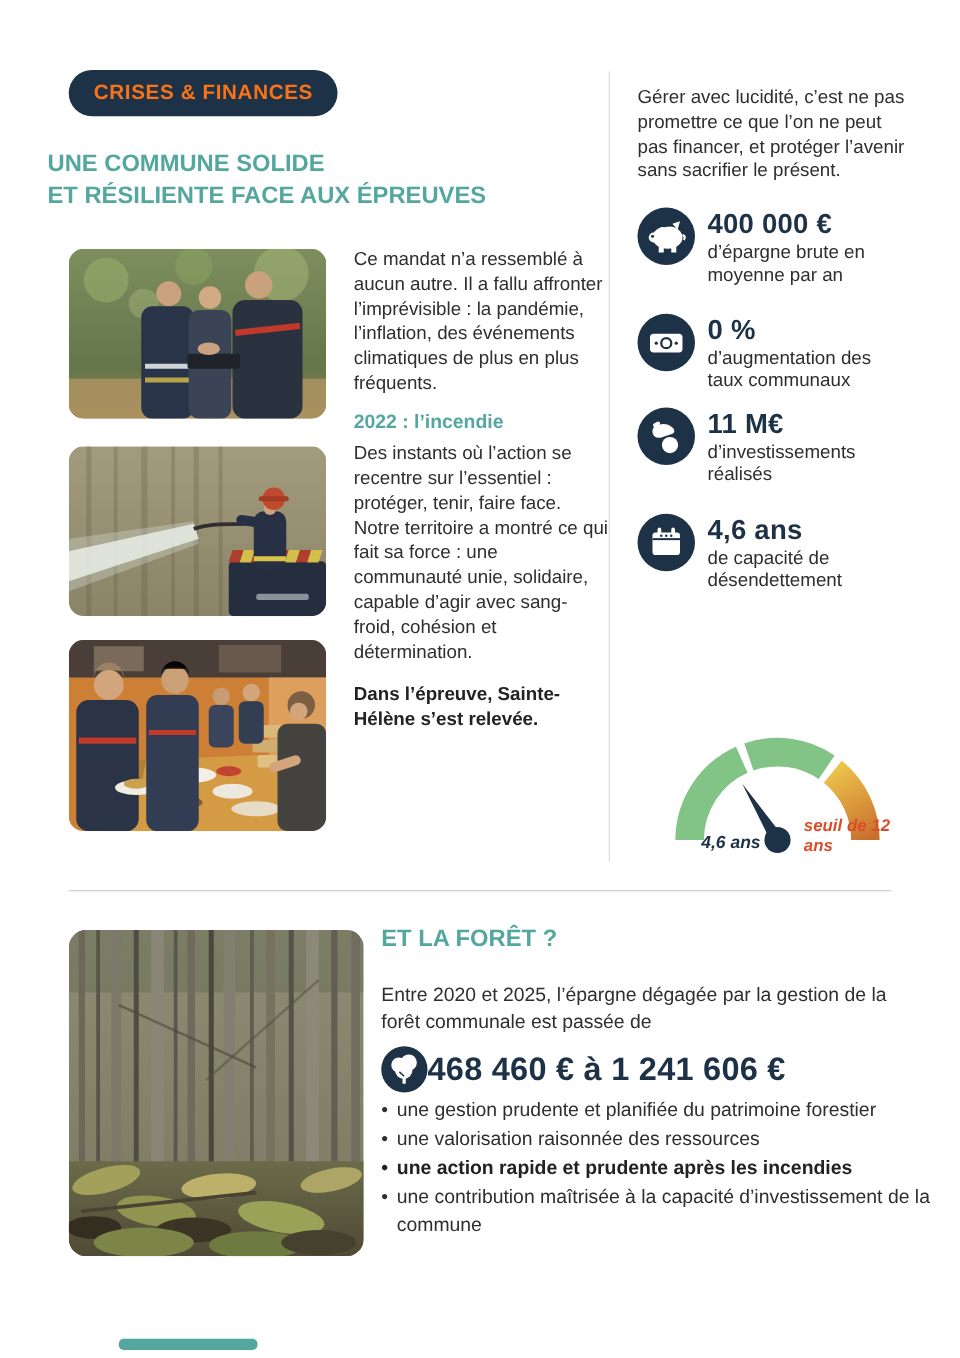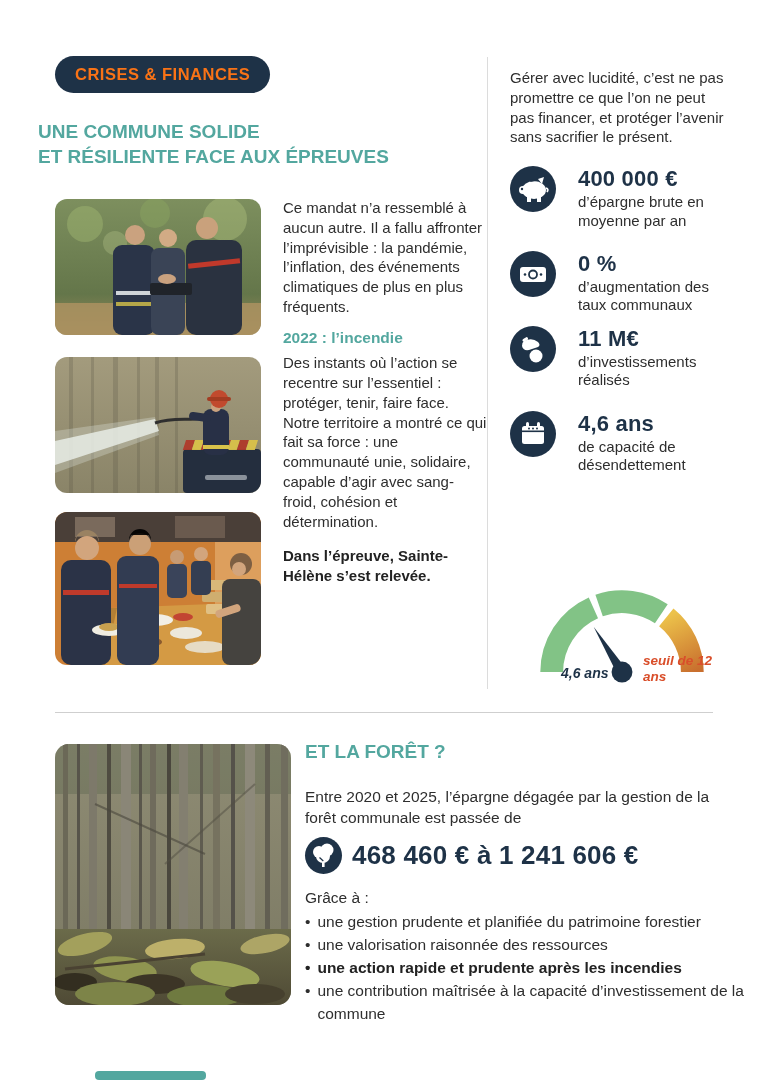--- a/index.html
+++ b/index.html
@@ -33,41 +33,41 @@
   
   .vdiv{position:absolute;left:487px;top:57px;width:1px;height:632px;background:#dcdcdc;}
   .hdiv{position:absolute;left:55px;top:712px;width:658px;height:1px;background:#cfcfcf;}
 
   
   .right-col{position:absolute;left:510px;top:55px;width:214px;}
   .h-right{font-weight:800;font-size:19px;line-height:1.25;}
   .h-right span{display:block;}
   .right-intro{margin-top:13px;font-size:15px;line-height:1.32;}
 
-  .stat{display:flex;align-items:flex-start;gap:22px;}
+  .stat{display:flex;align-items:flex-start;gap:10px;}
   .stat .ic{flex:0 0 46px;width:46px;height:46px;border-radius:50%;background:#1e3247;}
   .stat .ic svg{display:block;}
   .stat .tx{padding-top:1px;}
   .stat .val{font-size:22px;font-weight:800;color:#1e3247;line-height:1.1;letter-spacing:.2px;}
   .stat .cap{font-size:15px;line-height:1.22;margin-top:2px;}
   .s1{margin-top:19px;}.s2{margin-top:21px;}.s3{margin-top:11px;}.s4{margin-top:21px;}
 
   
   .gauge{position:absolute;left:527px;top:577px;width:190px;height:118px;}
   .gauge svg{display:block;}
   .gauge .vlabel{position:absolute;left:34px;top:88px;font-size:14px;font-weight:800;
                  font-style:italic;color:#1e3247;}
   .gauge .tlabel{position:absolute;left:116px;top:76px;width:74px;
                  font-size:13.5px;font-weight:800;font-style:italic;color:#d94e2a;line-height:1.15;}
 
   
   .forest{position:absolute;left:305px;top:741px;width:442px;}
   .forest .h{font-weight:800;font-size:19px;}
   .forest .intro{margin-top:24px;font-size:15.5px;line-height:1.33;width:430px;}
-  .forest .amount-row{margin-top:9px;display:flex;align-items:center;gap:10px;}
+  .forest .amount-row{margin-top:9px;display:flex;align-items:center;}
   .forest .amount-row .ic{flex:0 0 37px;width:37px;height:37px;border-radius:50%;background:#1e3247;}
   .forest .amount{font-size:26px;font-weight:800;color:#1e3247;letter-spacing:.2px;}
   .forest .gr{margin-top:15px;font-size:15.5px;}
   .forest .bullets{margin-top:4px;font-size:15.5px;line-height:1.48;width:440px;}
   .bullet{display:flex;gap:7px;}
   .bullet .m{flex:0 0 auto;}
   .bullet.bold{font-weight:800;color:#222;}
 
   .footer-bar{position:absolute;left:95px;top:1071px;width:111px;height:9px;
               border-radius:4px;background:#53a79f;}
@@ -352,21 +352,20 @@
         <svg width="37" height="37" viewBox="0 0 37 37">
           <circle cx="14" cy="15" r="6" fill="#fff"></circle>
           <circle cx="22" cy="13" r="6.5" fill="#fff"></circle>
           <circle cx="18" cy="19" r="7" fill="#fff"></circle>
           <rect x="17" y="22" width="2.6" height="8" fill="#fff"></rect>
           <line x1="18.3" y1="24" x2="14.5" y2="20.5" stroke="#1e3247" stroke-width="1.2"></line>
         </svg>
       </div>
       <div class="amount">468 460 € à 1 241 606 €</div>
     </div>
-    <div class="gr">Grâce à :</div>
     <div class="bullets">
       <div class="bullet">
         <span class="m">•</span>
         <span>une gestion prudente et planifiée du patrimoine forestier</span>
       </div>
       <div class="bullet">
         <span class="m">•</span>
         <span>une valorisation raisonnée des ressources</span>
       </div>
       <div class="bullet bold">

